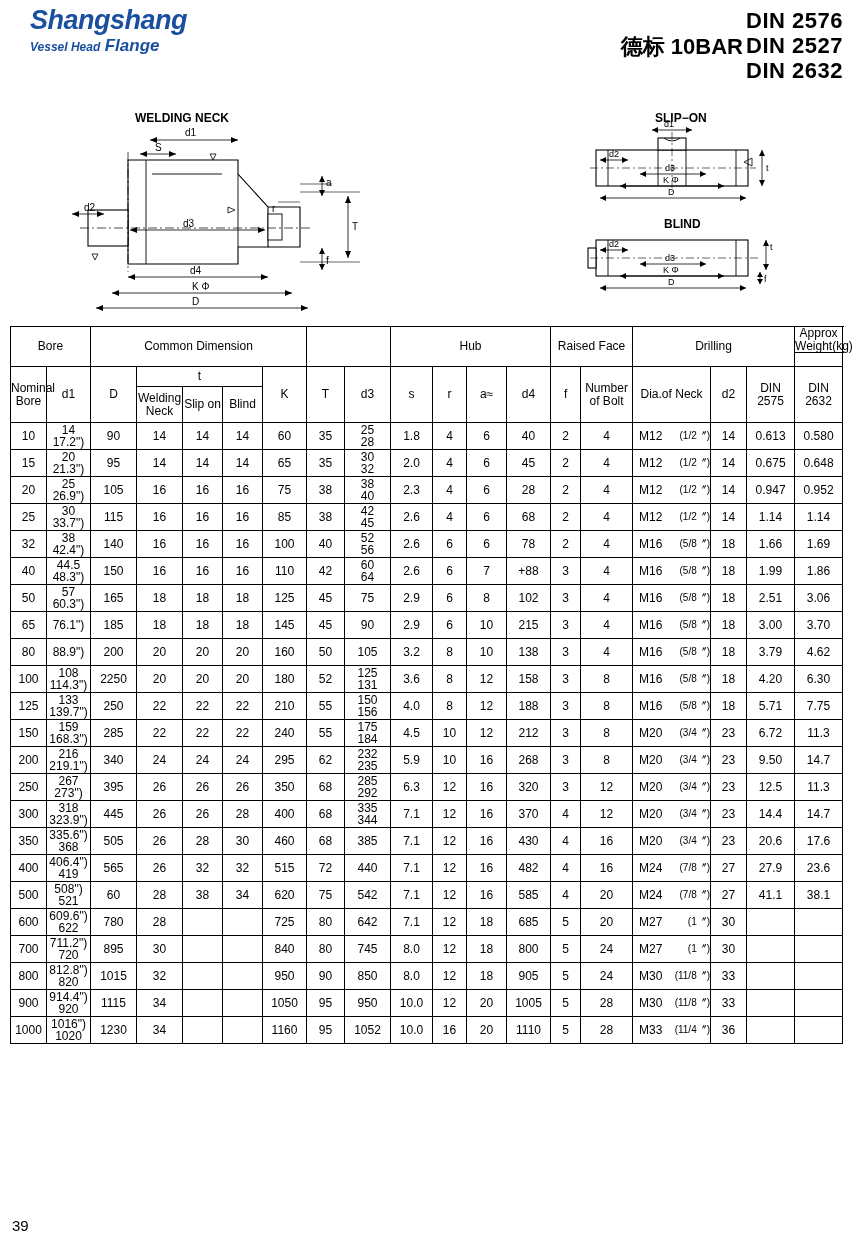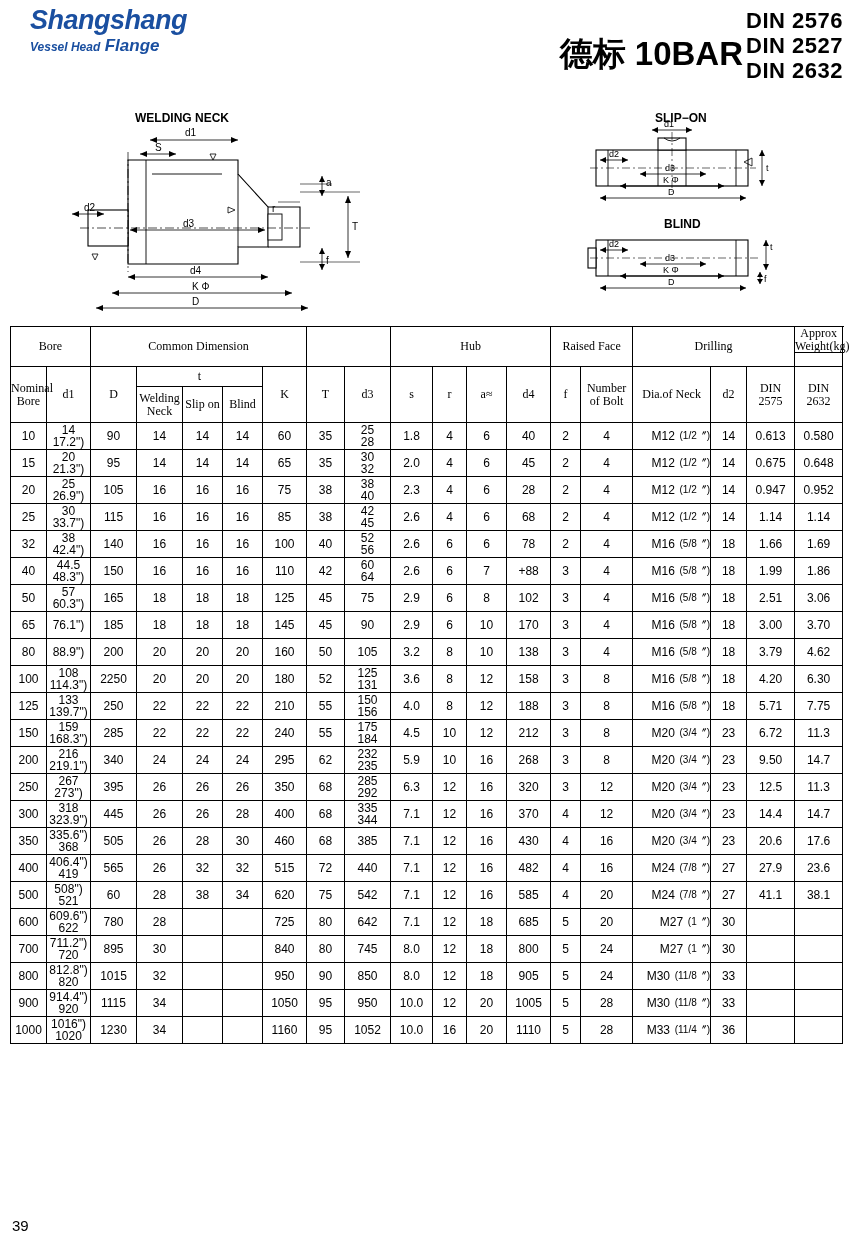--- a/index.html
+++ b/index.html
@@ -20,48 +20,48 @@
     color: #1a4fa0; letter-spacing: -0.5px; line-height: 28px;
   }
   .logo .l2 { line-height: 22px; margin-top: 1px; }
   .logo .l2 .a { font-size: 12px; font-weight: bold; font-style: italic; color: #1a4fa0; }
   .logo .l2 .b { font-size: 17px; font-weight: bold; font-style: italic; color: #1a4fa0; }
 
   .hdr-right { position: absolute; right: 10px; top: 8px; text-align: center; }
   .hdr-right .din { font-size: 22px; font-weight: bold; letter-spacing: 0.5px; line-height: 25px; }
   .hdr-cn {
     position: absolute; right: 110px; top: 32px;
-    font-size: 33px; font-weight: bold; white-space: nowrap;
+    font-size: 22px; font-weight: bold; white-space: nowrap;
   }
 
   
   .drawings { position: relative; height: 230px; }
 
   
   table.spec {
     border-collapse: collapse;
     width: 833px;
     margin: 4px 10px 0 10px;
     font-size: 11px;
     table-layout: fixed;
   }
   table.spec th, table.spec td {
     border: 1px solid #000;
     text-align: center;
     vertical-align: middle;
     padding: 0;
     line-height: 1.05;
   }
-  table.spec thead th { font-weight: normal; font-size: 12px; font-family: Liberation Serif, serif; }
+  table.spec thead th { font-weight: normal; font-size: 12px; }
   table.spec tbody td { height: 27px; font-size: 12px; }
   .small { font-size: 9px; }
   .tiny { font-size: 8.5px; line-height: 1.05; }
   .two { font-size: 10px; line-height: 1.15; }
   .two div { white-space: nowrap; }
-  .bolt { display: flex; align-items: center; justify-content: flex-end; }
+  .bolt { display: flex; align-items: center; justify-content: space-between; }
   .bolt .m { min-width: 34px; text-align: left; padding-left: 6px; font-size: 12px; }
   .bolt .p { font-size: 10px; }
   .pagenum { position: absolute; left: 12px; bottom: 18px; font-size: 15px; margin-top: 28px; }
 </style>
 </head>
 <body>
 
 <div class="page">
 
   <div class="header">
@@ -537,21 +537,21 @@
           <td>18</td>
           <td>18</td>
           <td>145</td>
           <td>45</td>
           <td class="two">
             <div>90</div>
           </td>
           <td>2.9</td>
           <td>6</td>
           <td>10</td>
-          <td>170</td>
+          <td>215</td>
           <td>3</td>
           <td>4</td>
           <td>
             <div class="bolt">
               <span class="m">M16</span>
               <span class="p">(5/8〞)</span>
             </div>
           </td>
           <td>18</td>
           <td>3.00</td>

